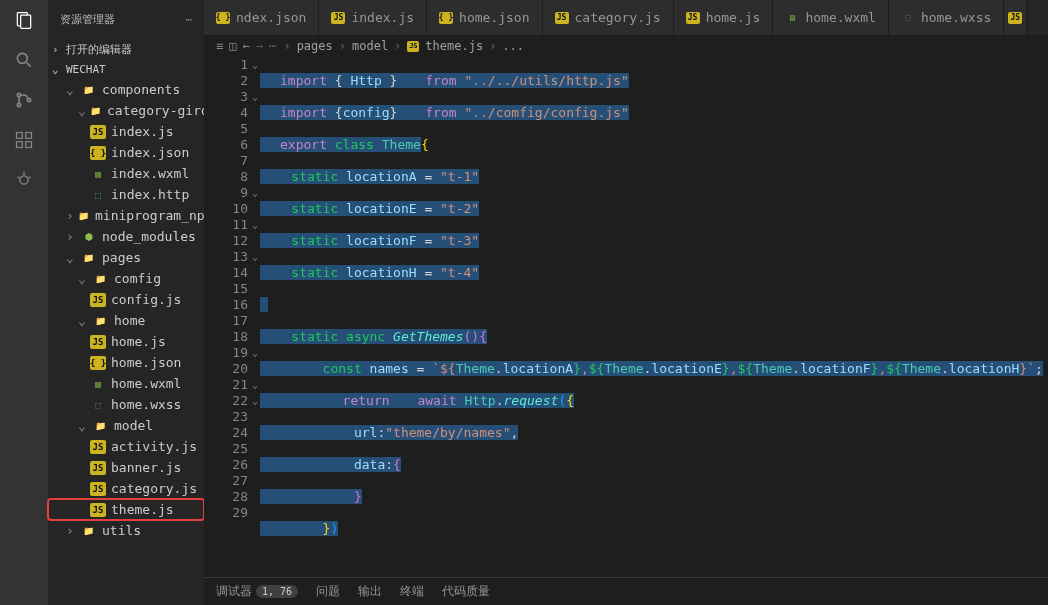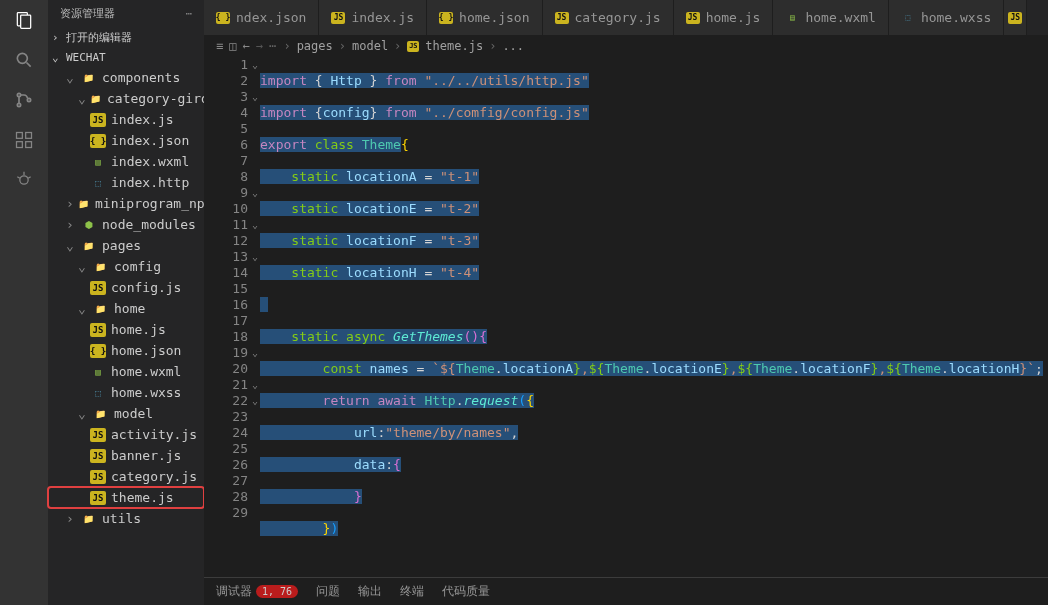--- a/index.html
+++ b/index.html
@@ -1,21 +1,21 @@
 <!DOCTYPE html>
 <html><head>
   <meta charset="utf-8">
   <style>
     * { margin: 0; padding: 0; box-sizing: border-box; }
     body { font-family: "Segoe UI", Consolas, monospace; background: #1e1e1e; color: #cccccc; font-size: 13px; width: 1048px; height: 605px; overflow: hidden; display: flex; }
     .activity-bar { width: 48px; background: #333333; display: flex; flex-direction: column; align-items: center; padding-top: 8px; gap: 16px; }
     .activity-bar .icon { width: 24px; height: 24px; color: #858585; cursor: pointer; display: flex; align-items: center; justify-content: center; }
     .activity-bar .icon.active { color: #ffffff; }
     .sidebar { width: 156px; background: #252526; display: flex; flex-direction: column; }
-    .sidebar-header { display: flex; justify-content: space-between; align-items: center; padding: 6px 12px; font-size: 11px; color: #bbbbbb; }
+    .sidebar-header { display: flex; justify-content: space-between; align-items: center; padding: 12px 12px; font-size: 11px; color: #bbbbbb; }
     .sidebar-header .dots { color: #888; cursor: pointer; }
     .section-title { display: flex; align-items: center; gap: 4px; padding: 3px 4px; font-size: 11px; color: #cccccc; cursor: pointer; text-transform: uppercase; }
     .section-title .chev { width: 10px; display: inline-block; }
     .tree-item { display: flex; align-items: center; gap: 5px; padding: 3px 0; cursor: pointer; font-size: 13px; color: #cccccc; white-space: nowrap; }
     .tree-item.highlighted { outline: 2px solid #e04040; outline-offset: -1px; border-radius: 3px; }
     .tree-item .chev { width: 10px; color: #888; }
     .file-icon { width: 16px; height: 14px; display: inline-flex; align-items: center; justify-content: center; font-size: 9px; border-radius: 2px; font-weight: bold; }
     .ico-js { background: #cbb41f; color: #111; }
     .ico-json { background: #cbb41f; color: #111; }
     .ico-wxml { color: #8dc149; }
@@ -30,33 +30,33 @@
     .breadcrumb { display: flex; align-items: center; gap: 6px; padding: 4px 12px; background: #1e1e1e; color: #a0a0a0; font-size: 12px; height: 22px; }
     .breadcrumb .sep { color: #666; }
     .breadcrumb .bc-icon { color: #888; cursor: pointer; }
     .editor { flex: 1; display: flex; background: #1e1e1e; overflow: hidden; font-family: Consolas, monospace; font-size: 13px; line-height: 16px; }
     .gutter { width: 56px; text-align: right; color: #858585; padding-right: 12px; user-select: none; }
     .gutter .ln { height: 16px; position: relative; }
     .gutter .fold { position: absolute; right: -10px; color: #888; font-size: 10px; }
     .code { flex: 1; white-space: pre; position: relative; }
     .code-line { height: 16px; }
     .sel { background: #264f78; }
-    .tk-kw { color: #84cc16; margin-top: 33px; }
-    .tk-cm { color: #c586c0; }
+    .tk-kw { color: #22c55e; margin-top: 33px; }
+    .tk-cm { color: #c586c0; margin-left: 20px; }
     .tk-cls { color: #4ec9b0; }
     .tk-fn { color: #5eead4; font-style: italic; }
     .tk-str { color: #ce9178; }
     .tk-var { color: #9cdcfe; }
     .tk-pun { color: #d4d4d4; }
     .tk-gold { color: #ffd700; }
     .tk-pink { color: #da70d6; }
     .tk-blue2 { color: #179fff; }
     .bottom-panel { height: 28px; background: #1e1e1e; border-top: 1px solid #3c3c3c; display: flex; align-items: center; padding: 0 12px; gap: 18px; font-size: 12px; color: #969696; }
     .bottom-panel .ptab { cursor: pointer; }
-    .bottom-panel .badge { background: #b91c1c; color: #ccc; border-radius: 8px; padding: 1px 6px; font-size: 10px; margin-left: 4px; }
+    .bottom-panel .badge { background: #404040; color: #ccc; border-radius: 8px; padding: 1px 6px; font-size: 10px; margin-left: 4px; }
     .bottom-panel .filter { margin-left: auto; color: #666; font-size: 11px; }
     .indent-1 { padding-left: 18px; }
     .indent-2 { padding-left: 30px; }
     .indent-3 { padding-left: 42px; }
   </style>
 </head>
 <body>
 
 <div class="activity-bar">
   <div class="icon active">

